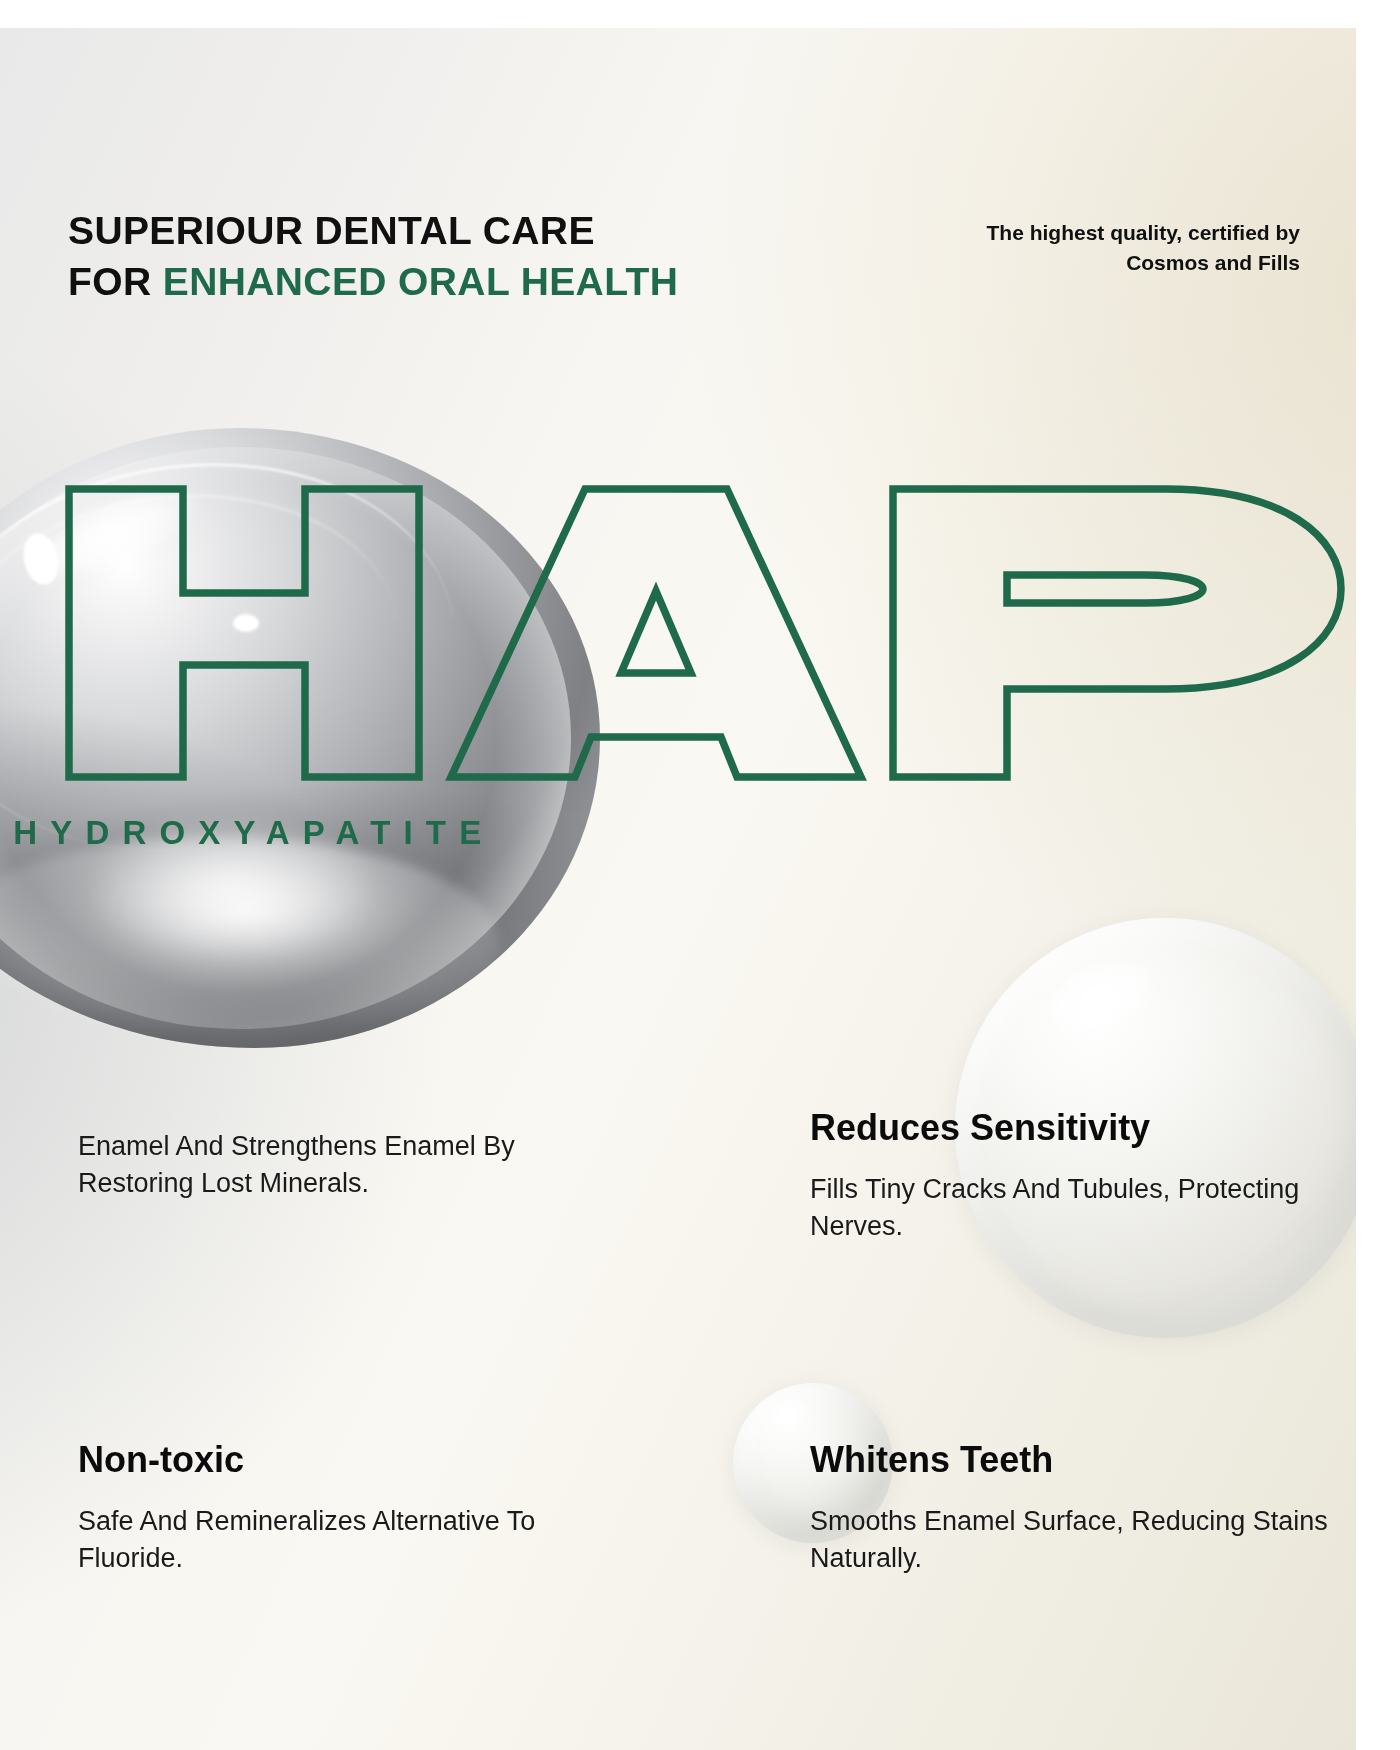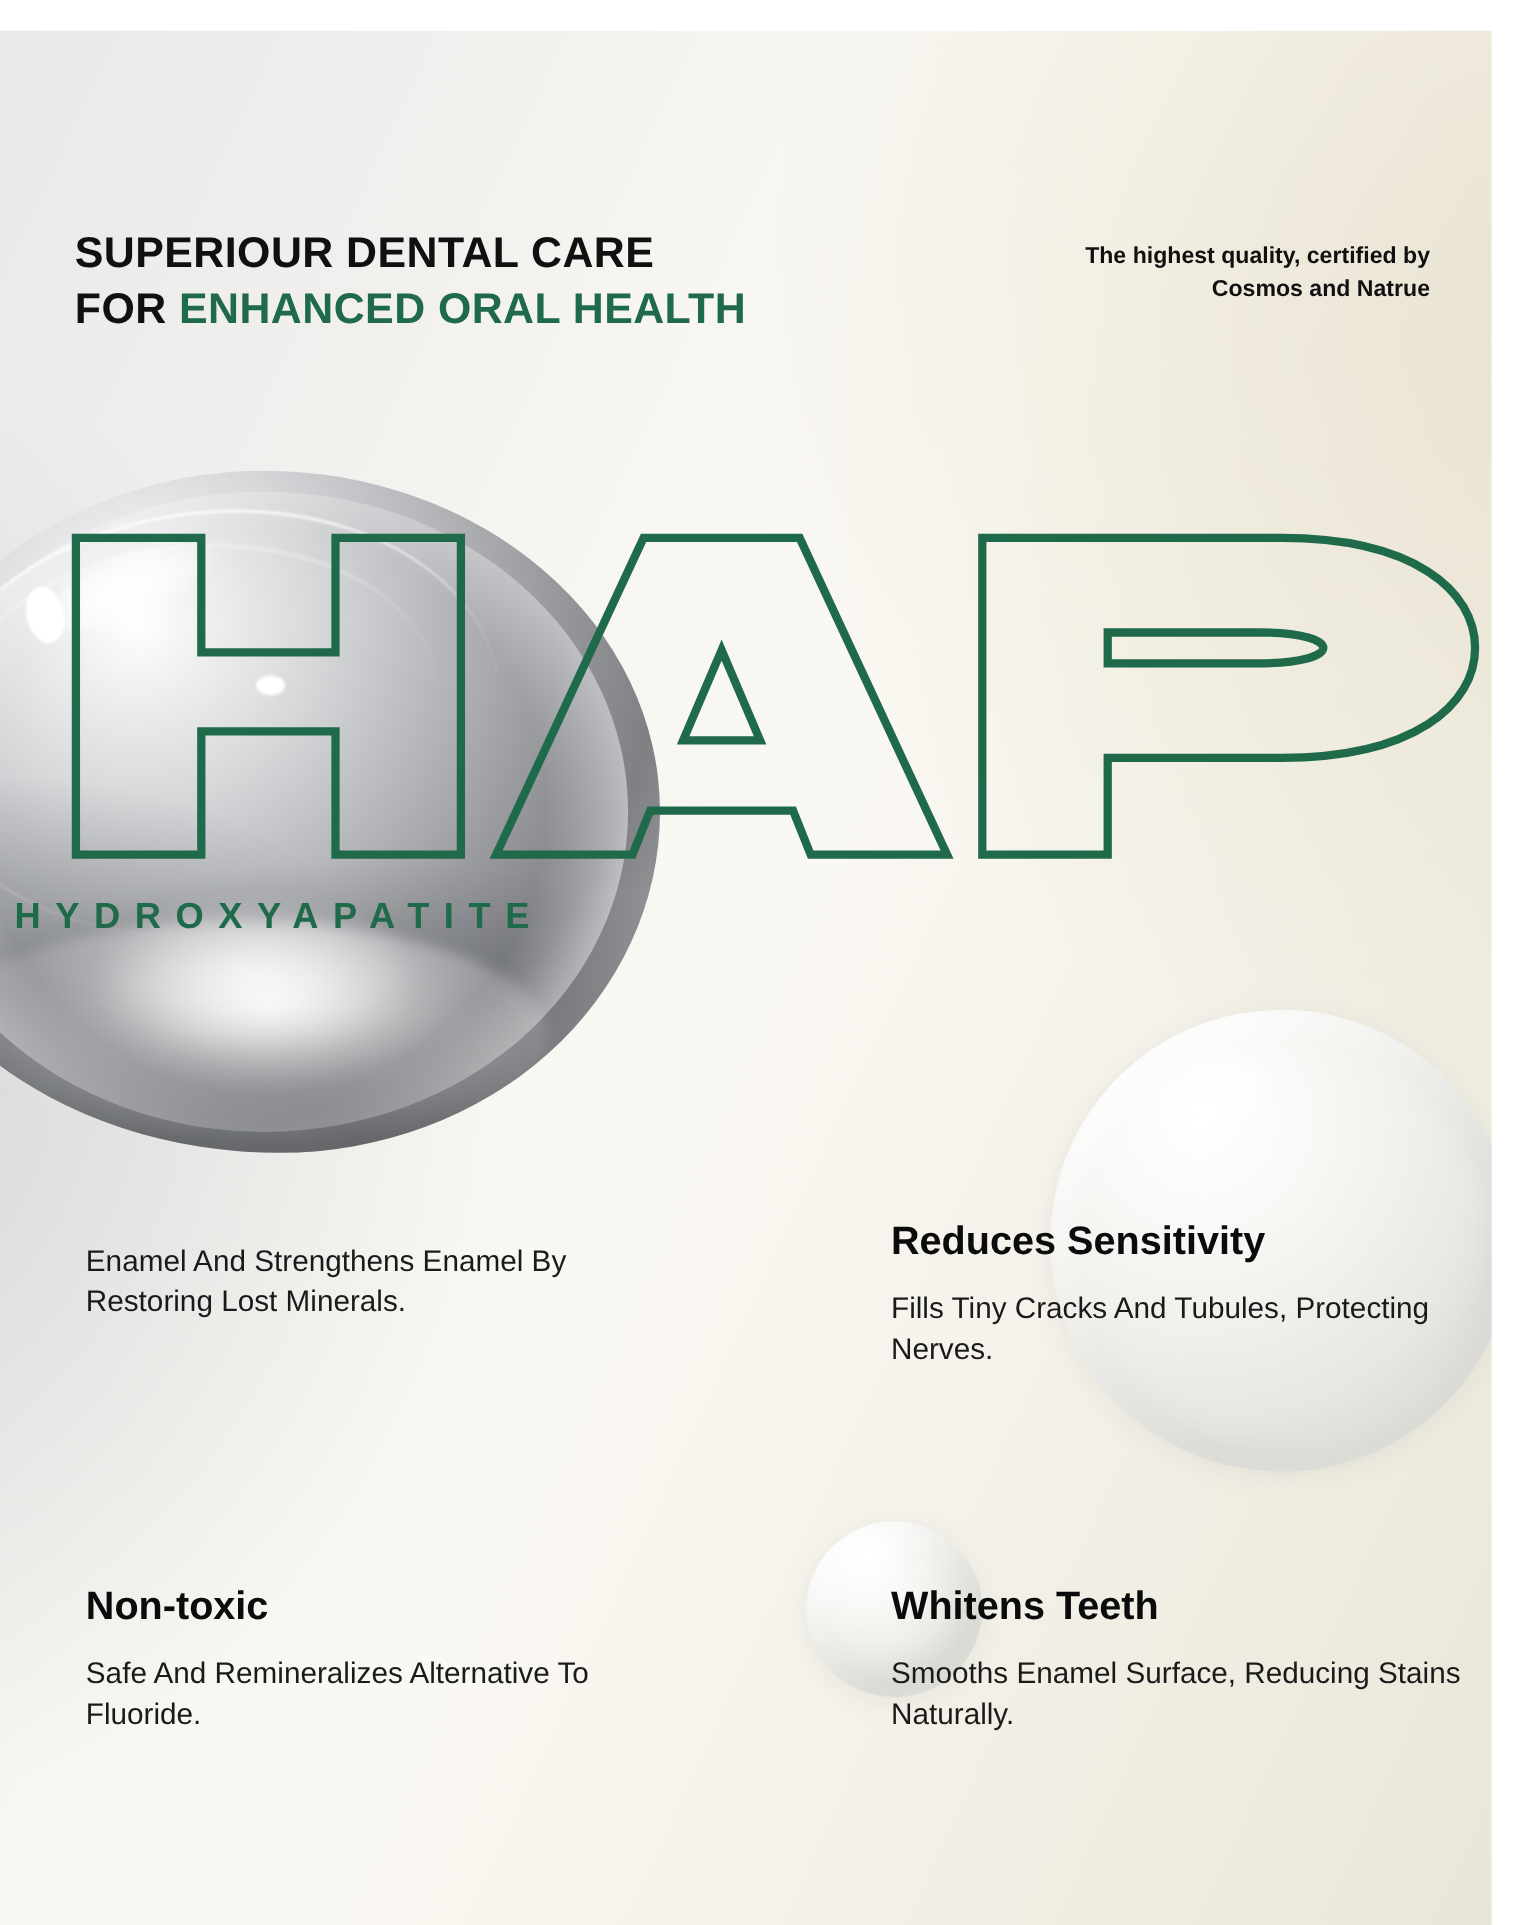--- a/index.html
+++ b/index.html
@@ -217,21 +217,21 @@
 
   <div class="bubble bubble-big"></div>
   <div class="bubble bubble-small"></div>
 
   <h1 class="headline">
     <span>SUPERIOUR DENTAL CARE</span><br>
     <span>FOR</span>
     <span class="accent">ENHANCED ORAL HEALTH</span>
   </h1>
 
-  <div class="cert">The highest quality, certified by Cosmos and Natrue</div>
+  <div class="cert">The highest quality, certified by Cosmos and Fills</div>
 
   <div class="hap">
     <svg viewBox="0 0 1300 300" preserveAspectRatio="none" aria-hidden="true">
       <g fill="none" stroke="#1F6A4A" stroke-width="7.5" stroke-linejoin="miter">
 
         <path d="M14 6 L128 6 L128 110 L250 110 L250 6 L364 6 L364 294 L250 294 L250 182 L128 182 L128 294 L14 294 Z"></path>
 
         <path d="M530 6 L672 6 L806 294 L682 294 L666 254 L536 254 L520 294 L396 294 Z M601 108 L566 190 L636 190 Z"></path>
 
         <path d="M838 6 L1110 6 C1230 6 1286 54 1286 106 C1286 158 1230 206 1110 206 L952 206 L952 294 L838 294 Z

